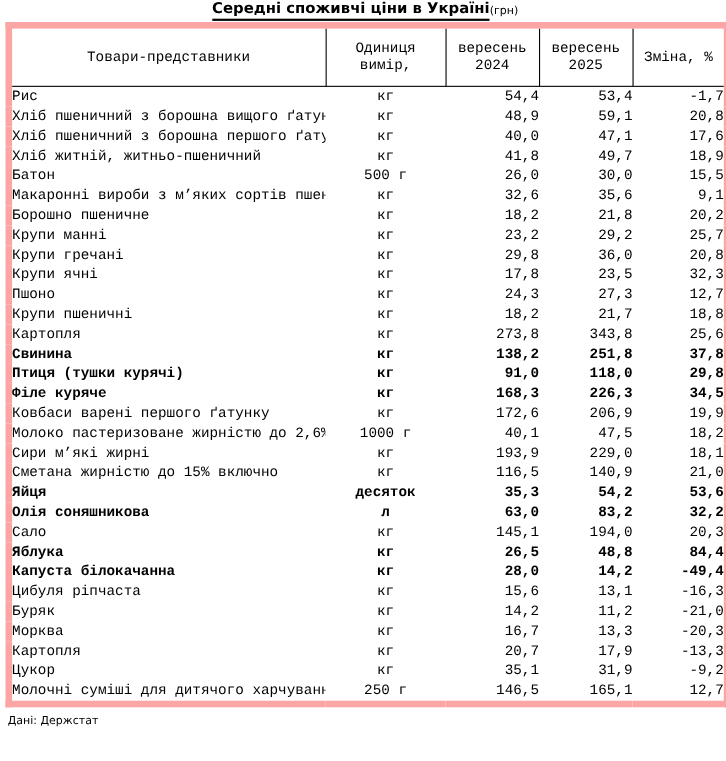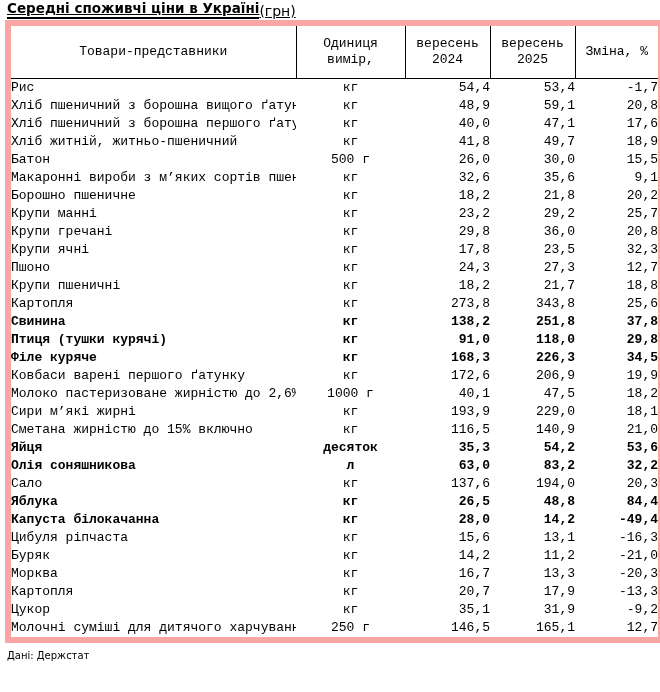--- a/index.html
+++ b/index.html
@@ -5,28 +5,28 @@
   html,body{margin:0;padding:0;background:#ffffff;}
   body{
     width:660px;height:692px;overflow:hidden;
     font-family:"DejaVu Sans","Liberation Sans",sans-serif;
     color:#000;
     -webkit-font-smoothing:antialiased;
   }
   .page{width:660px;height:692px;position:relative;background:#fff;}
 
   .title-bar{
-    display:flex;justify-content:flex-start;align-items:flex-end;
-    padding:1px 2px 0 7px;height:19px;box-sizing:border-box;text-decoration:underline;
+    display:flex;justify-content:center;align-items:flex-end;
+    padding:1px 2px 0 7px;height:19px;box-sizing:border-box;
   }
   .title{
     font-weight:bold;font-size:13.5px;line-height:17px;
     border-bottom:2px solid #000;padding-bottom:0px;
   }
-  .unit-note{font-size:14px;line-height:16px;padding-right:1px;}
+  .unit-note{font-size:10px;line-height:16px;padding-right:1px;}
 
   table.prices{
     margin-left:5px;margin-top:1px;
     width:653px;table-layout:fixed;border-collapse:collapse;
     border:6px solid #fca5a5;
     font-family:Liberation Mono, monospace;
   }
   table.prices thead th{
     border:1px solid #000;
     font-weight:normal;font-size:13px;line-height:16px;
@@ -225,21 +225,21 @@
         <tr class="bold">
           <td class="product">Олія соняшникова</td>
           <td class="unit">л</td>
           <td class="num">63,0</td>
           <td class="num">83,2</td>
           <td class="num">32,2</td>
         </tr>
         <tr>
           <td class="product">Сало</td>
           <td class="unit">кг</td>
-          <td class="num">137,6</td>
+          <td class="num">145,1</td>
           <td class="num">194,0</td>
           <td class="num">20,3</td>
         </tr>
         <tr class="bold">
           <td class="product">Яблука</td>
           <td class="unit">кг</td>
           <td class="num">26,5</td>
           <td class="num">48,8</td>
           <td class="num">84,4</td>
         </tr>

